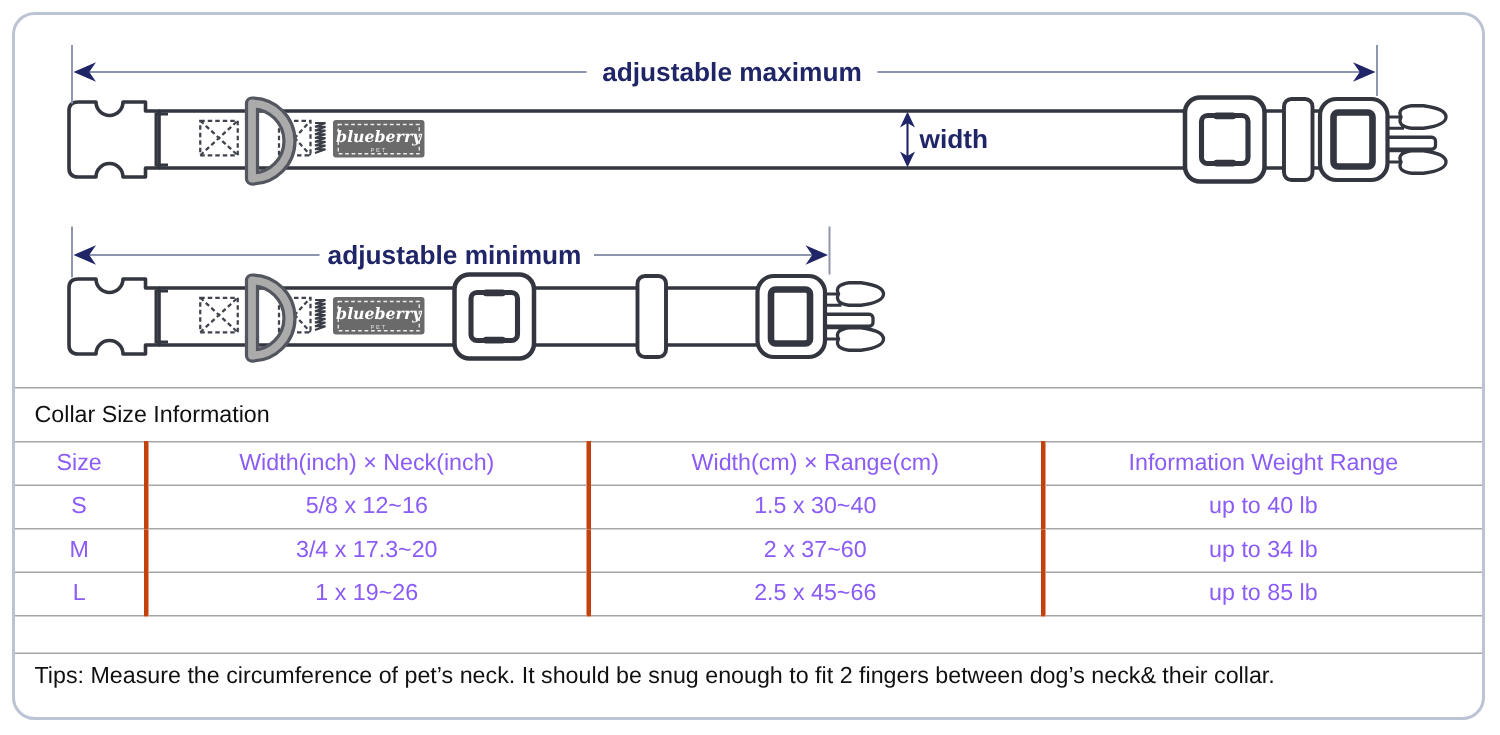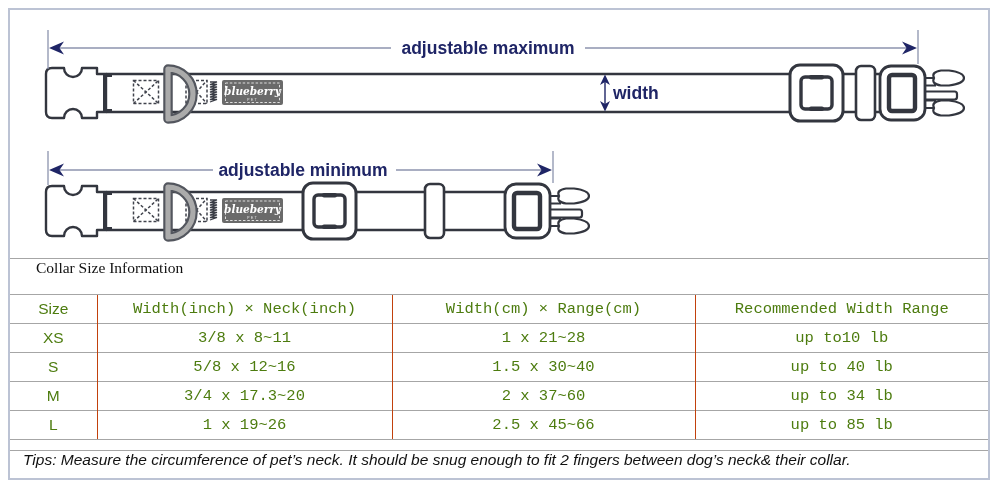--- a/index.html
+++ b/index.html
@@ -2,38 +2,38 @@
 <html><head>
 <meta charset="utf-8">
 <style>
   html,body{margin:0;padding:0;background:#fff;}
   .canvas{
     position:relative;width:1000px;height:490px;background:#fff;
     font-family:"Liberation Sans", sans-serif;color:#111;overflow:hidden;
   }
   .frame{
     position:absolute;left:8px;top:8px;width:978px;height:468px;
-    border:2px solid #bcc3d4;border-radius:0;background:#fff;
+    border:2px solid #bcc3d4;border-radius:15px;background:#fff;
   }
   .diagram-svg{position:absolute;left:0;top:0;}
   .table-block{position:absolute;left:0;top:248px;width:978px;}
   .csi-row{
-    height:36px;border-top:1px solid #a6a6a6;display:flex;
-    padding-left:26px;font-size:15.5px;box-sizing:border-box;font-family:Liberation Serif, serif;
+    height:36px;border-top:1px solid #a6a6a6;display:flex;align-items:center;
+    padding-left:13px;font-size:15.5px;box-sizing:border-box;
   }
   table.size-table{width:100%;border-collapse:collapse;table-layout:fixed;}
   .size-table th,.size-table td{
     border-top:1px solid #a6a6a6;height:28px;text-align:center;
-    font-weight:400;font-size:15.5px;padding:0;color:#4d7c0f;margin-top:36px;
+    font-weight:400;font-size:15.5px;padding:0;color:#8b5cf6;margin-top:36px;
   }
-  .size-table th+th,.size-table td+td{border-left:1px solid #c2410c;font-family:Liberation Mono, monospace;}
+  .size-table th+th,.size-table td+td{border-left:3px solid #c2410c;}
   .size-table tbody tr:last-child td{border-bottom:1px solid #a6a6a6;}
   .tips-row{
-    margin-top:10px;border-top:1px solid #a6a6a6;height:30px;
-    display:flex;padding-left:13px;font-size:15.5px;font-style:italic;
+    margin-top:24px;border-top:1px solid #a6a6a6;height:30px;
+    display:flex;align-items:center;padding-left:13px;font-size:15.5px;
   }
   .nv-text{font-family:"Liberation Sans",sans-serif;font-weight:bold;font-size:17.5px;fill:#1f2566;}
   .brand-name{font-family:"DejaVu Serif",serif;font-style:italic;font-weight:bold;font-size:10.5px;fill:#fff;}
   .brand-sub{font-family:"Liberation Sans",sans-serif;font-size:3.8px;letter-spacing:1.2px;fill:#e0e0e0;}
 </style>
 </head>
 <body>
 
 <div class="canvas">
   <div class="frame">
@@ -135,30 +135,24 @@
           <col style="width:87px">
             <col style="width:295px">
             <col style="width:303px">
             <col>
         </colgroup>
         <thead>
           <tr>
             <th>Size</th>
             <th>Width(inch)  ×  Neck(inch)</th>
             <th>Width(cm)  ×  Range(cm)</th>
-            <th>Recommended Width Range</th>
+            <th>Information Weight Range</th>
           </tr>
         </thead>
         <tbody>
-          <tr>
-            <td>XS</td>
-            <td>3/8 x 8~11</td>
-            <td>1 x 21~28</td>
-            <td>up to10 lb</td>
-          </tr>
           <tr>
             <td>S</td>
             <td>5/8 x 12~16</td>
             <td>1.5 x 30~40</td>
             <td>up to 40 lb</td>
           </tr>
           <tr>
             <td>M</td>
             <td>3/4 x 17.3~20</td>
             <td>2 x 37~60</td>

